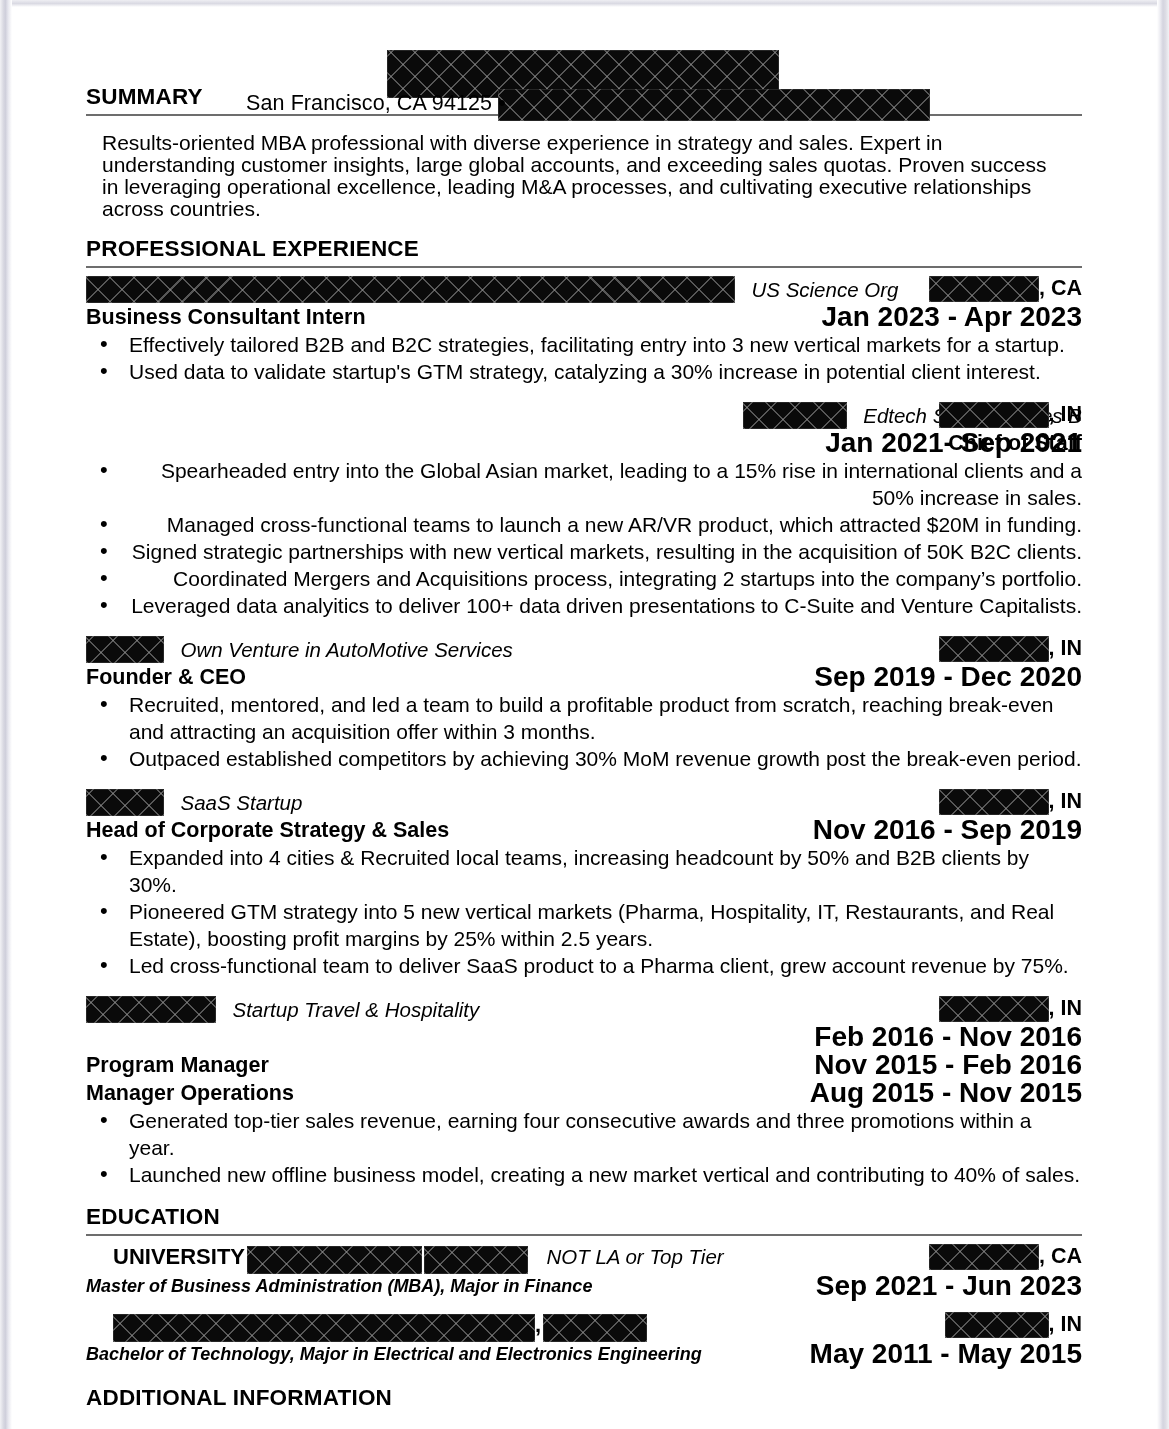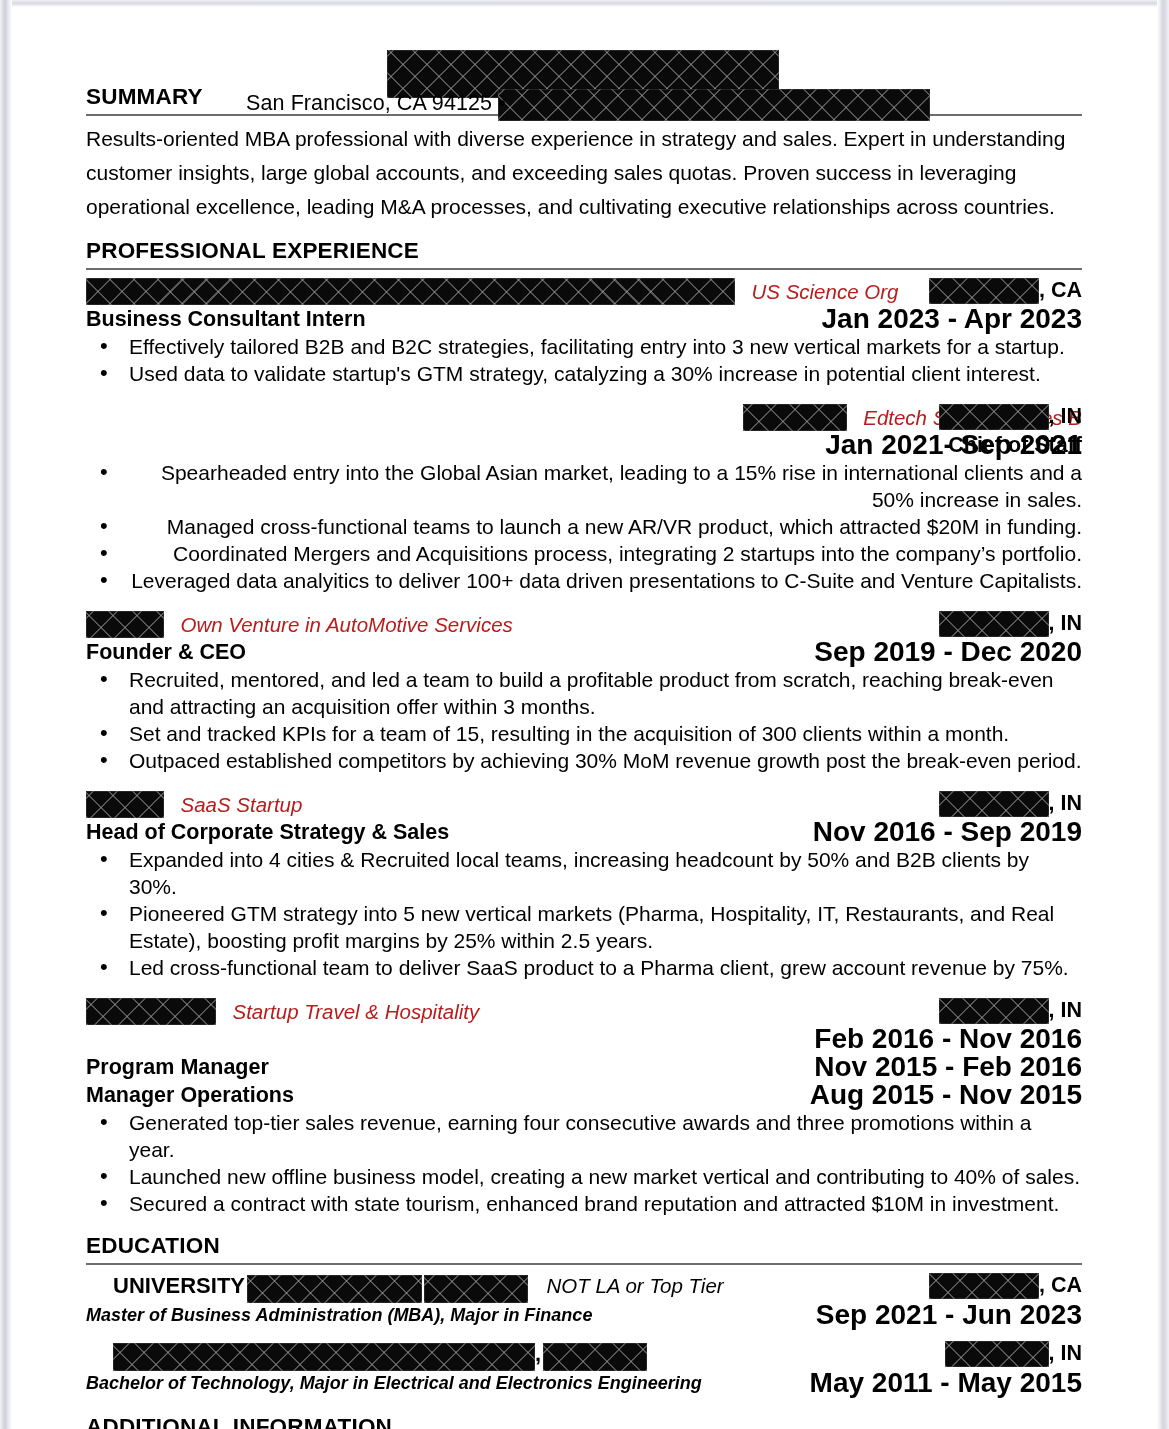--- a/index.html
+++ b/index.html
@@ -94,42 +94,42 @@
   }
   .rule {
     height: 0;
     border-top: 2.5px solid #6d6d6d;
     margin: 2px 0 6px 0;
   }
 
   
   .para {
     font-size: 21px;
-    line-height: 34px;
-    margin: 0;
+    line-height: 22px;
+    margin: 16px;
   }
 
   
   .job { margin-top: 13px; }
   .job-row1 {
     position: relative;
     height: 29px;
     line-height: 29px;
     white-space: nowrap;
   }
   .job-row2 {
     position: relative;
     height: 28px;
     line-height: 28px;
     white-space: nowrap;
   }
   .company-note {
     font-style: italic;
     font-size: 20.5px;
-    color: #b91c1c;
+    color: #000000;
     margin-left: 12px;
     vertical-align: middle;
   }
   .loc-wrap {
     position: absolute;
     right: 0;
     top: 0;
     white-space: nowrap;
     font-weight: bold;
     font-size: 21.5px;
@@ -249,40 +249,40 @@
             <span class="redact" style="width:110px;height:26px;"></span><span>, IN</span>
           </span>
         </div>
         <div class="job-row2">
           <span class="title">Chief of Staff</span>
           <span class="dates">Jan 2021- Sep 2021</span>
         </div>
         <ul class="bullets">
           <li>Spearheaded entry into the Global Asian market, leading to a 15% rise in international clients and a 50% increase in sales.</li>
           <li>Managed cross-functional teams to launch a new AR/VR product, which attracted $20M in funding.</li>
+          <li>Signed strategic partnerships with new vertical markets, resulting in the acquisition of 50K B2C clients.</li>
           <li>Coordinated Mergers and Acquisitions process, integrating 2 startups into the company’s portfolio.</li>
           <li>Leveraged data analyitics to deliver 100+ data driven presentations to C-Suite and Venture Capitalists.</li>
         </ul>
       </div>
 
       <div class="job" style="margin-top:15px;">
         <div class="job-row1">
           <span class="redact" style="width:78px;height:27px;"></span>
           <span class="company-note">Own Venture in AutoMotive Services</span>
           <span class="loc-wrap">
             <span class="redact" style="width:110px;height:26px;"></span><span>, IN</span>
           </span>
         </div>
         <div class="job-row2">
           <span class="title">Founder &amp; CEO</span>
           <span class="dates">Sep 2019 - Dec 2020</span>
         </div>
         <ul class="bullets">
           <li>Recruited, mentored, and led a team to build a profitable product from scratch, reaching break-even and attracting an acquisition offer within 3 months.</li>
-          <li>Set and tracked KPIs for a team of 15, resulting in the acquisition of 300 clients within a month.</li>
           <li>Outpaced established competitors by achieving  30% MoM revenue growth post the break-even period.</li>
         </ul>
       </div>
 
       <div class="job" style="margin-top:15px;">
         <div class="job-row1">
           <span class="redact" style="width:78px;height:27px;"></span>
           <span class="company-note">SaaS Startup</span>
           <span class="loc-wrap">
             <span class="redact" style="width:110px;height:26px;"></span><span>, IN</span>
@@ -314,21 +314,20 @@
           <span class="title">Program Manager</span>
           <span class="dates">Nov 2015 - Feb 2016</span>
         </div>
         <div class="job-row2">
           <span class="title">Manager Operations</span>
           <span class="dates">Aug 2015 - Nov 2015</span>
         </div>
         <ul class="bullets">
           <li>Generated top-tier sales revenue, earning four consecutive awards and three promotions within a year.</li>
           <li>Launched new offline business model, creating a new market vertical and contributing to 40% of sales.</li>
-          <li>Secured a contract with state tourism, enhanced brand reputation and attracted $10M in investment.</li>
         </ul>
       </div>
     </div>
 
     <div style="margin-top:16px;">
       <div class="section-head">EDUCATION</div>
       <div class="rule"></div>
 
       <div class="edu" style="margin-top:4px;">
         <div class="edu-row">

